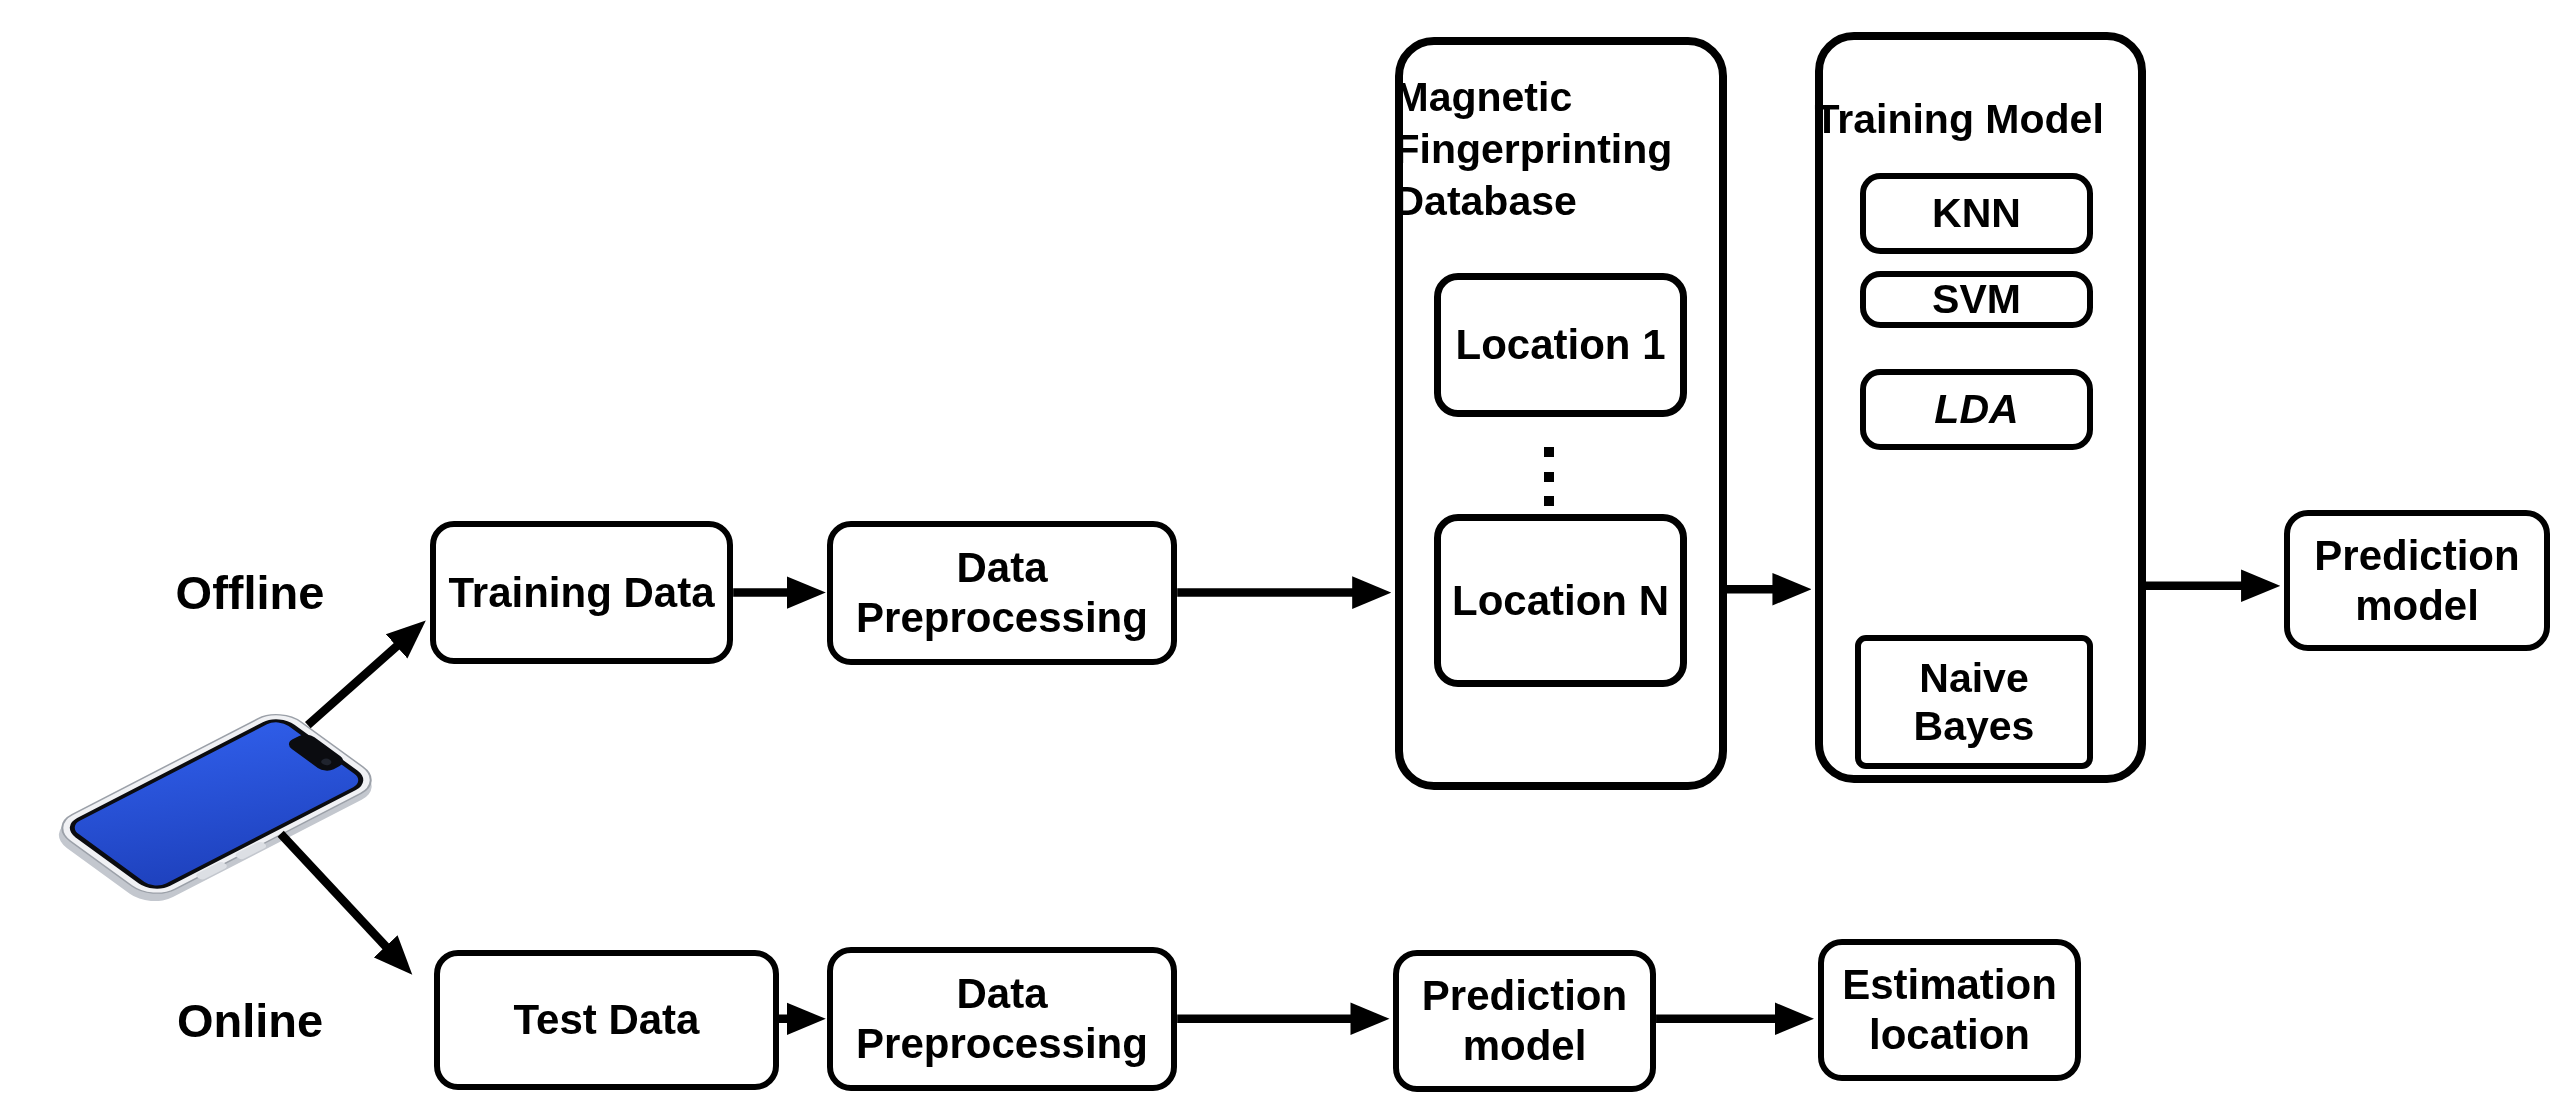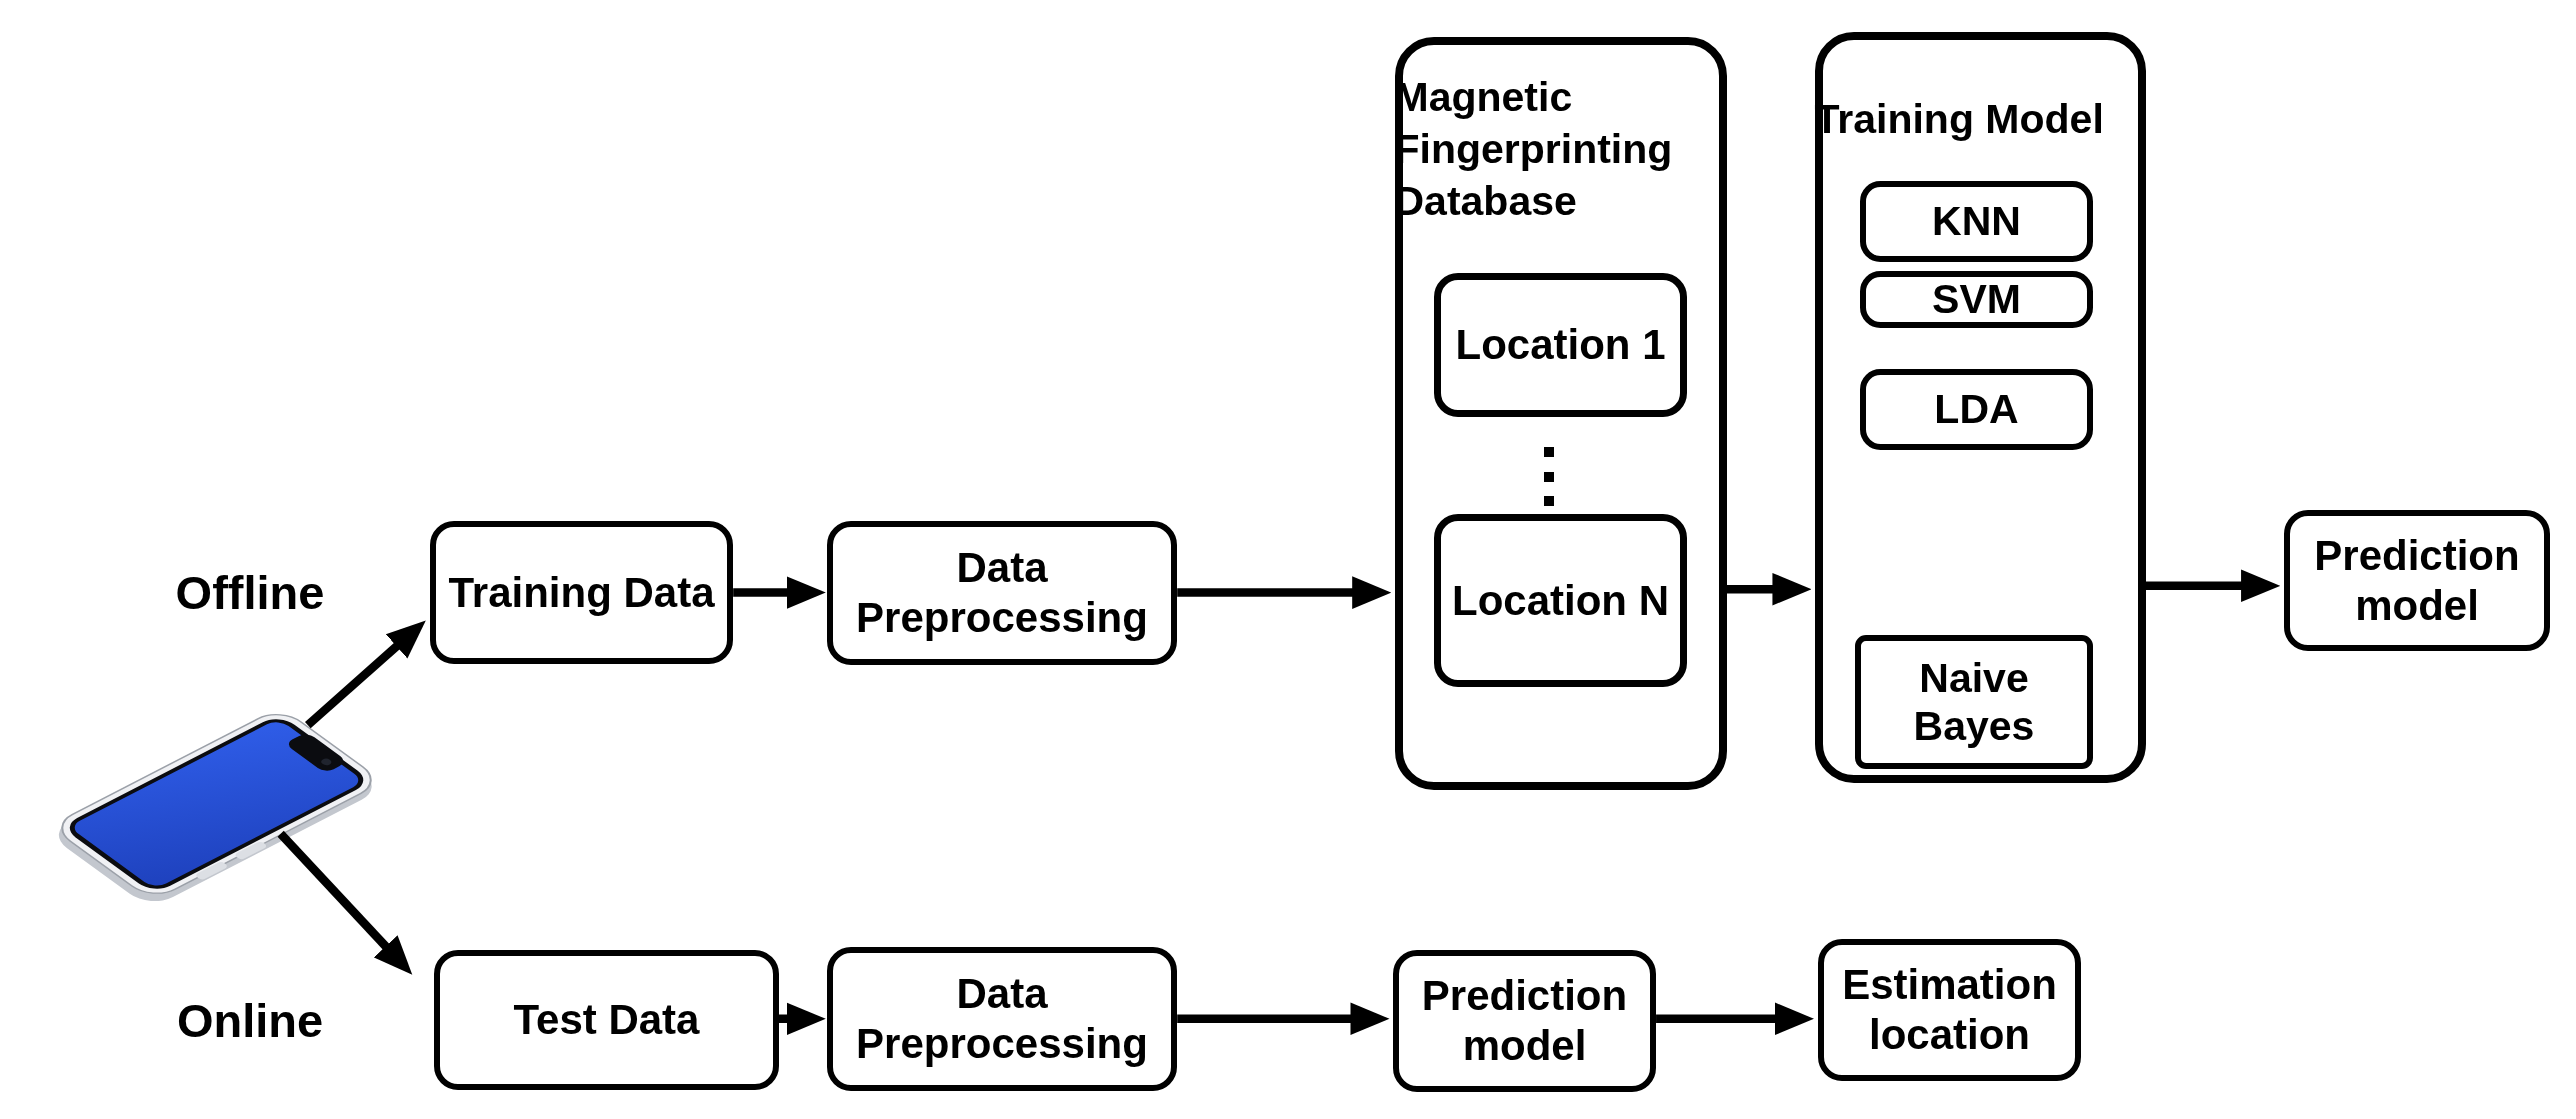--- a/index.html
+++ b/index.html
@@ -88,23 +88,23 @@
     <div class="dotcol" style="left:141px; top:402px;">
       <div class="dot"></div>
       <div class="dot"></div>
       <div class="dot"></div>
     </div>
     <div class="node" style="left:31px; top:469px; width:253px; height:173px; border-width:7.6px;">Location N</div>
   </div>
 
   <div class="container" style="left:1815px; top:32px; width:331px; height:751px;">
     <div class="ctitle" style="top:53px;">Training Model</div>
-    <div class="node" style="left:37px; top:133px; width:233px; height:81px; border-radius:20.4px; font-size:41px;margin-top:8px;">KNN</div>
+    <div class="node" style="left:37px; top:133px; width:233px; height:81px; border-radius:20.4px; font-size:41px;">KNN</div>
     <div class="node" style="left:37px; top:231px; width:233px; height:57px; border-radius:20.4px; font-size:41px;">SVM</div>
-    <div class="node" style="left:37px; top:329px; width:233px; height:81px; border-radius:20.4px; font-size:41px;">LDA</div>
+    <div class="node" style="left:37px; top:329px; width:233px; height:81px; border-radius:20.4px; font-size:41px;font-style:italic;">LDA</div>
     <div class="node" style="left:32px; top:595px; width:238px; height:134px; border-radius:11px; font-size:41px;">Naive
 Bayes</div>
   </div>
 
   <div class="node" style="left:2284px; top:510px; width:266px; height:141px;">Prediction
 model</div>
 
   <div class="node" style="left:425px; top:950px; width:345px; height:140px;margin-left:9px;">Test Data</div>
 
   <div class="node" style="left:827px; top:947px; width:350px; height:144px;">Data

